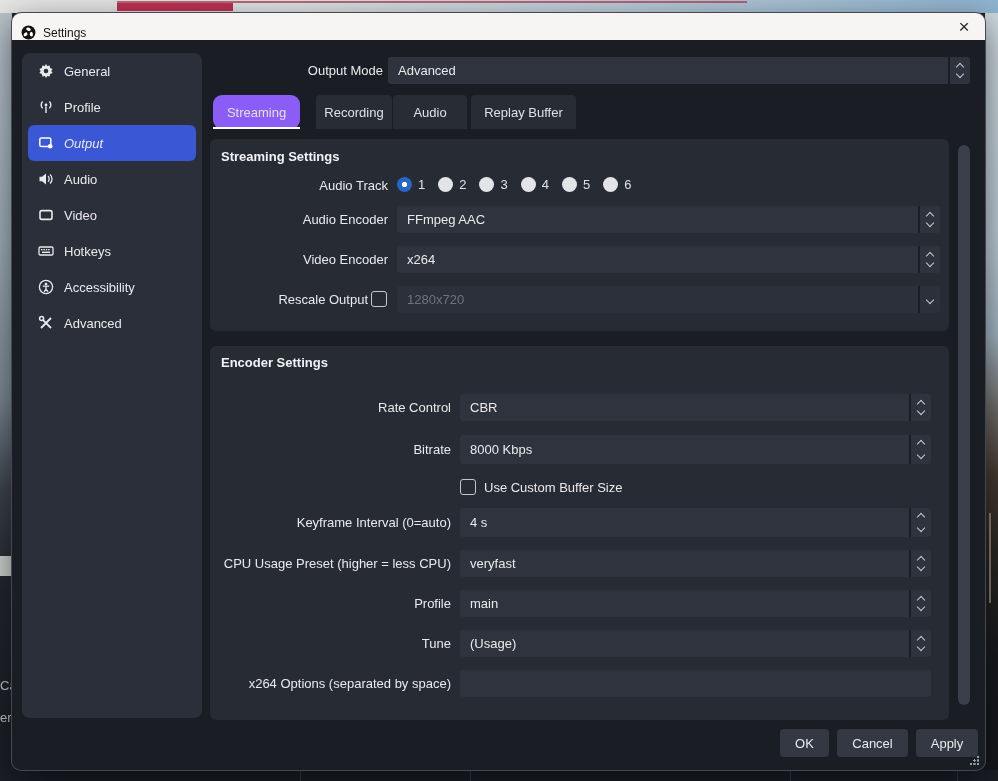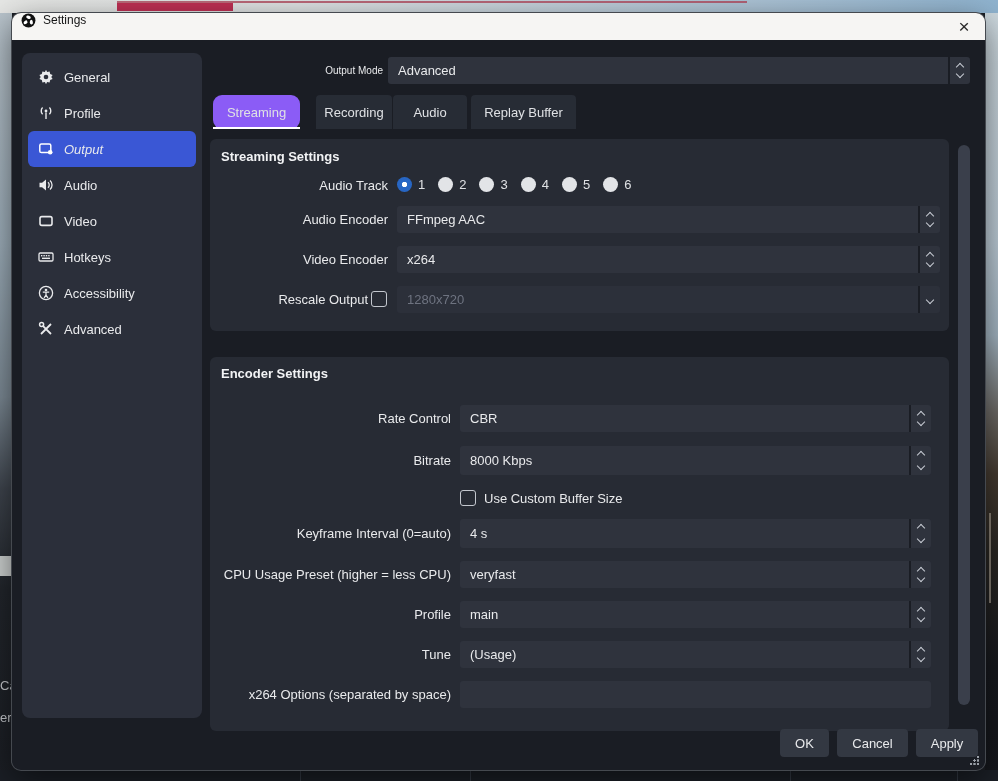--- a/index.html
+++ b/index.html
@@ -19,35 +19,35 @@
   .bg-right { left:985px; top:13px; width:13px; height:768px; overflow:hidden;
     background:linear-gradient(to bottom,#cdd8de 0%,#bccbd6 30%,#a3b5c2 42%,#6d6a66 52%,#453b31 60%,#2a2723 70%,#17191e 85%,#15171c 100%); }
   .bg-right .streak { position:absolute; left:4px; top:500px; width:2px; height:90px; background:#cfc4b4; opacity:.55; }
   .bg-bottom { left:0; top:770px; width:998px; height:11px; background:#1b1f26; }
   .bg-bottom .div { position:absolute; top:0; width:1px; height:11px; background:#343a44; }
 
   
   .dialog { left:12px; top:13px; width:973px; height:757px; background:#1a1d24;
     border-radius:9px; overflow:hidden; box-shadow:0 0 0 1px #45494f, 0 10px 34px rgba(0,0,0,.55); }
   .titlebar { position:absolute; left:0; top:0; width:100%; height:27px; background:#f6f5f3;
-    display:flex; align-items:flex-start; padding-left:9px; }
+    display:flex; align-items:flex-end; padding-left:9px; }
   .titlebar .title { color:#141414; font-size:12px; margin-left:7px; }
   .close-btn { position:absolute; right:0; top:0; width:42px; height:27px; display:flex;
     align-items:center; justify-content:center; color:#2a2a2a; font-size:19px; line-height:1; cursor:default; }
 
   
   .sidebar { position:absolute; left:10px; top:40px; width:180px; height:665px;
-    background:#2b2f3a; border-radius:8px; padding-top:6px; }
+    background:#2b2f3a; border-radius:8px; padding-top:0; }
   .side-item { position:relative; height:36px; margin:0 6px; display:flex; align-items:center;
     gap:10px; padding-left:9px; color:#e9eaec; font-size:13px; border-radius:6px; }
   .side-item.sel { background:#3a57d5;font-style:italic; }
   .side-item .ic { width:17px; height:17px; display:flex; align-items:center; justify-content:center; }
 
   
-  .field-label { position:absolute; color:#e9eaec; font-size:10px;text-align:center; }
+  .field-label { position:absolute; color:#e9eaec; font-size:13px;text-align:center; }
   .combo { background:#2f333d; border-radius:3px; color:#e9eaec; font-size:13px;
     display:flex; align-items:center; padding:0 10px; position:absolute; }
   .combo .spin { position:absolute; right:0; top:0; bottom:0; width:22px; border-left:2px solid #1a1d24;
     display:flex; flex-direction:column; align-items:center; justify-content:center; gap:3px; }
   .combo .spin.tall { justify-content:space-between; padding:6px 0; }
   .combo.disabled { color:#6e7380; background:#2c303a; }
   .chev { display:block; width:6px; height:6px; border:solid #c6cad2; border-width:1.6px 1.6px 0 0;
     transform:rotate(-45deg); }
   .chev.down { transform:rotate(135deg); margin-top:-2px; }
   .spin.tall .chev.down { margin-top:0; }
@@ -291,21 +291,21 @@
       <i class="checkbox" style="position:absolute;left:161px;top:5px"></i>
       <div class="combo disabled" style="left:187px;width:543px;height:27px">
         <span>1280x720</span>
         <span class="spin">
             <i class="chev down" style="margin-top:0"></i>
           </span>
       </div>
     </div>
   </div>
 
-  <div class="panel" style="top:344px;height:374px">
+  <div class="panel" style="top:333px;height:374px">
     <div class="panel-title" style="top:9px">Encoder Settings</div>
 
     <div class="row" style="top:48px;height:27px">
       <div class="lbl" style="width:241px">Rate Control</div>
       <div class="combo" style="left:250px;width:471px;height:27px">
         <span>CBR</span>
         <span class="spin">
             <i class="chev"></i>
             <i class="chev down"></i>
           </span>

